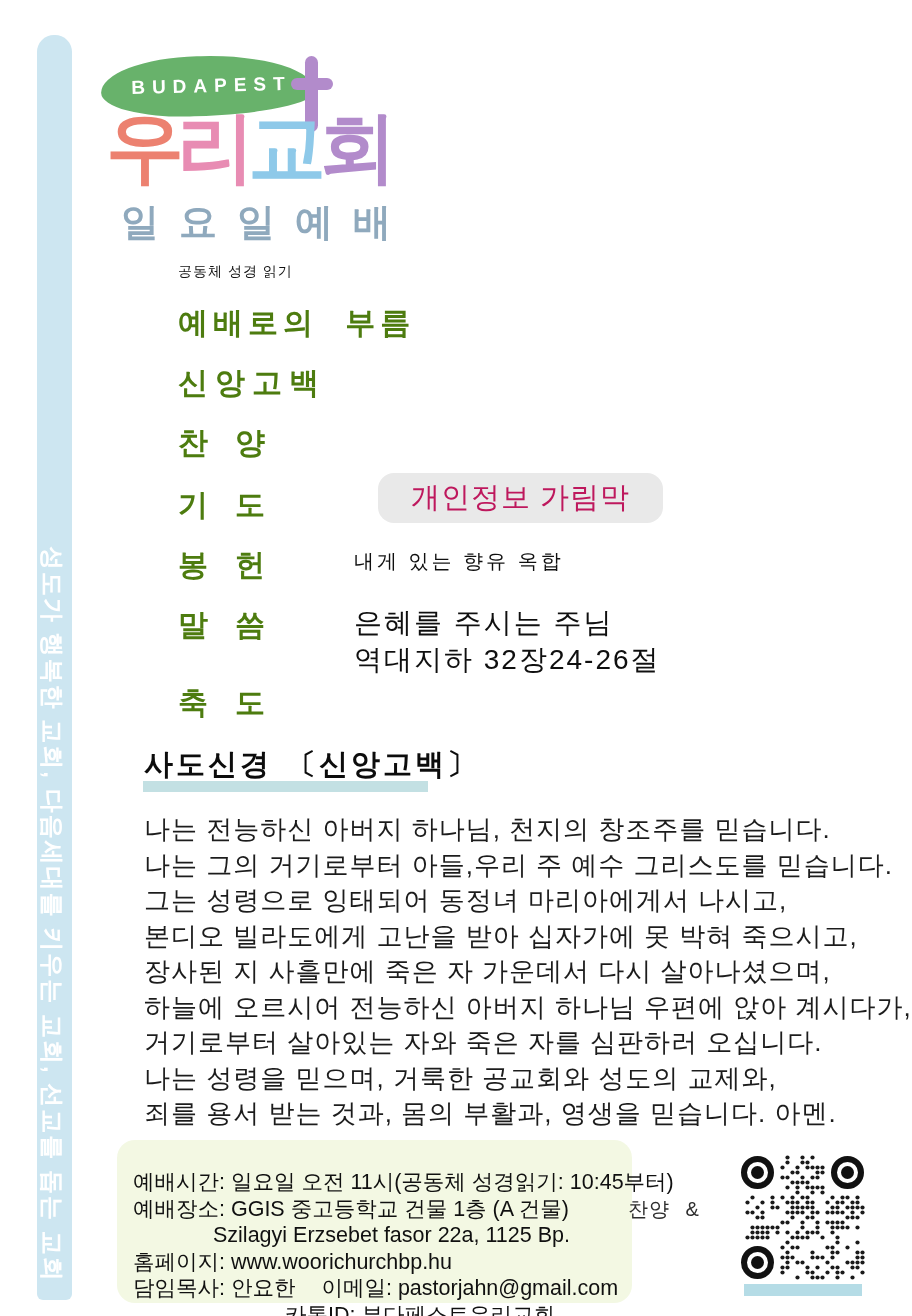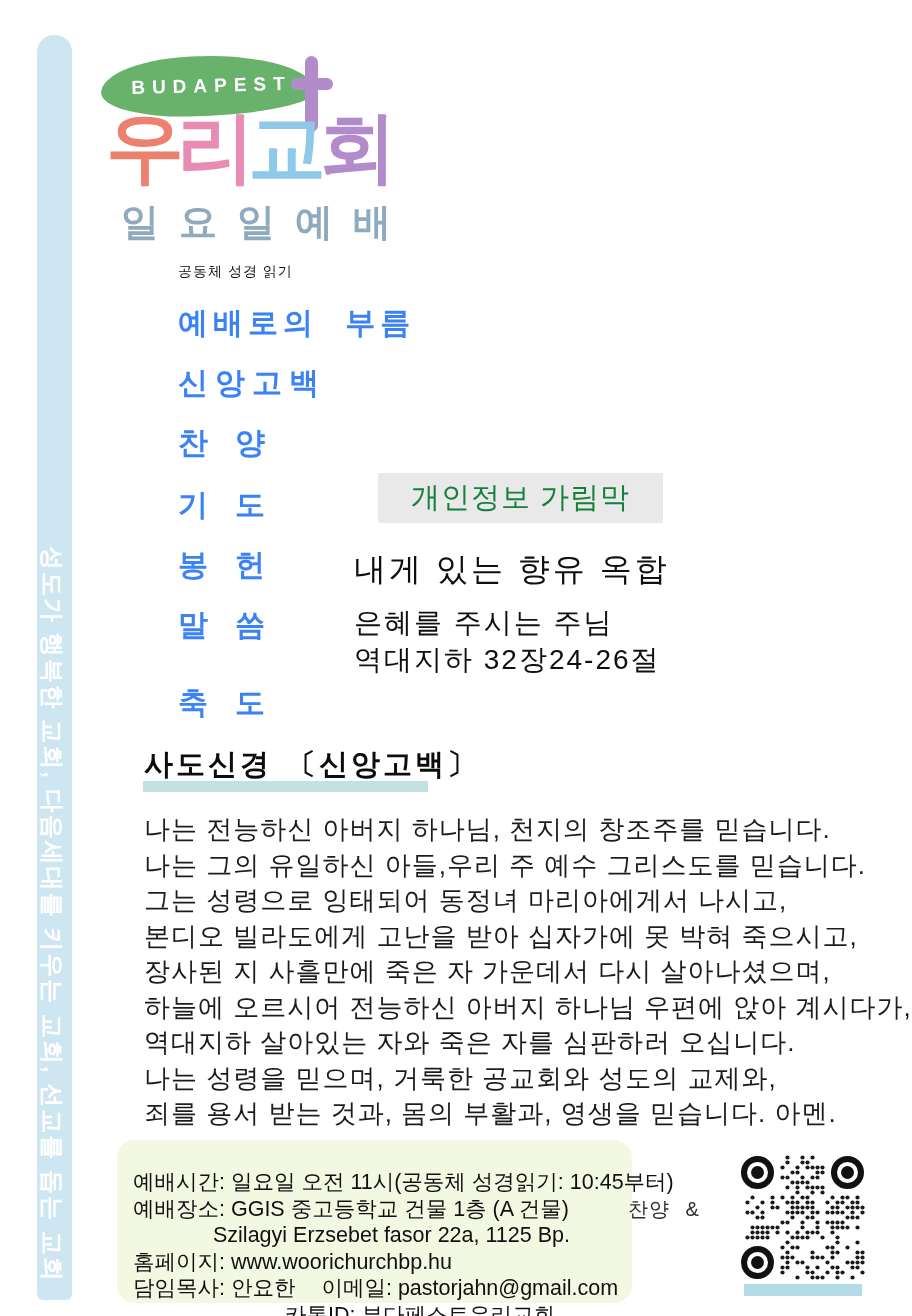--- a/index.html
+++ b/index.html
@@ -23,27 +23,27 @@
     display:flex;align-items:center;justify-content:center;transform:rotate(-1.5deg);
   }
   .banner span{color:#fff;font-size:19px;font-weight:700;letter-spacing:7px;padding-left:7px;}
   .cross-v{left:305px;top:56px;width:13px;height:76px;background:#b28bcb;border-radius:7px;}
   .cross-h{left:291px;top:78px;width:42px;height:12px;background:#b28bcb;border-radius:6px;}
   .logo-chars{left:106px;top:94px;font-size:78px;font-weight:800;letter-spacing:-7px;line-height:106px;white-space:nowrap;}
   .subtitle{left:121px;top:197px;font-size:38px;font-weight:700;color:#8fa9bd;letter-spacing:20px;white-space:nowrap;}
 
   
   .o-intro{left:178px;top:263px;font-size:14px;font-weight:400;letter-spacing:1px;}
-  .olabel{left:178px;font-size:30px;font-weight:600;color:#3b82f6;white-space:nowrap;}
+  .olabel{left:178px;font-size:30px;font-weight:600;color:#4d7c0f;white-space:nowrap;}
   .pair{display:flex;justify-content:space-between;width:87px;}
   .privacy-box{
-    left:378px;top:473px;width:285px;height:50px;background:#e9e9e9;border-radius:2px;
-    display:flex;align-items:center;justify-content:center;font-size:29px;color:#15803d;letter-spacing:1px;
-  }
-  .detail{left:354px;font-size:32px;letter-spacing:3px;color:#0f0f0f;white-space:nowrap;}
+    left:378px;top:473px;width:285px;height:50px;background:#e9e9e9;border-radius:16px;
+    display:flex;align-items:center;justify-content:center;font-size:29px;color:#be185d;letter-spacing:1px;
+  }
+  .detail{left:354px;font-size:20px;letter-spacing:3px;color:#0f0f0f;white-space:nowrap;}
   .sermon-detail{left:354px;top:604px;font-size:28px;letter-spacing:2px;line-height:37px;color:#0f0f0f;white-space:nowrap;}
 
   
   .creed-title{left:144px;top:745px;font-size:29px;font-weight:700;letter-spacing:3px;word-spacing:4px;color:#0c0c0c;white-space:nowrap;}
   .creed-underline{left:143px;top:781px;width:285px;height:11px;background:#c3e0e3;}
   .creed-body{left:144px;top:812px;font-size:26px;line-height:35.5px;letter-spacing:1px;color:#1c1c1c;white-space:nowrap;}
 
   
   .info-box{
     left:117px;top:1140px;width:515px;height:163px;background:#f3f8e3;border-radius:18px;
@@ -104,26 +104,26 @@
 </div>
 <div class="abs olabel pair" style="top:683px;">
   <span>축</span>
     <span>도</span>
 </div>
 
 <div class="abs creed-title">사도신경 〔신앙고백〕</div>
 <div class="abs creed-underline"></div>
 <div class="abs creed-body">
   <div>나는 전능하신 아버지 하나님, 천지의 창조주를 믿습니다.</div>
-  <div>나는 그의 유일하신 아들,우리 주 예수 그리스도를 믿습니다.</div>
+  <div>나는 그의 거기로부터 아들,우리 주 예수 그리스도를 믿습니다.</div>
   <div>그는 성령으로 잉태되어 동정녀 마리아에게서 나시고,</div>
   <div>본디오 빌라도에게 고난을 받아 십자가에 못 박혀 죽으시고,</div>
   <div>장사된 지 사흘만에 죽은 자 가운데서 다시 살아나셨으며,</div>
   <div>하늘에 오르시어 전능하신 아버지 하나님 우편에 앉아 계시다가,</div>
-  <div>역대지하 살아있는 자와 죽은 자를 심판하러 오십니다.</div>
+  <div>거기로부터 살아있는 자와 죽은 자를 심판하러 오십니다.</div>
   <div>나는 성령을 믿으며, 거룩한 공교회와 성도의 교제와,</div>
   <div>죄를 용서 받는 것과, 몸의 부활과, 영생을 믿습니다. 아멘.</div>
 </div>
 
 <div class="abs info-box">
   <div>예배시간: 일요일 오전 11시(공동체 성경읽기: 10:45부터)</div>
   <div>예배장소: GGIS 중고등학교 건물 1층 (A 건물)</div>
   <div class="ind1">Szilagyi Erzsebet fasor 22a, 1125 Bp.</div>
   <div>홈페이지: www.woorichurchbp.hu</div>
   <div class="pastor-line">

